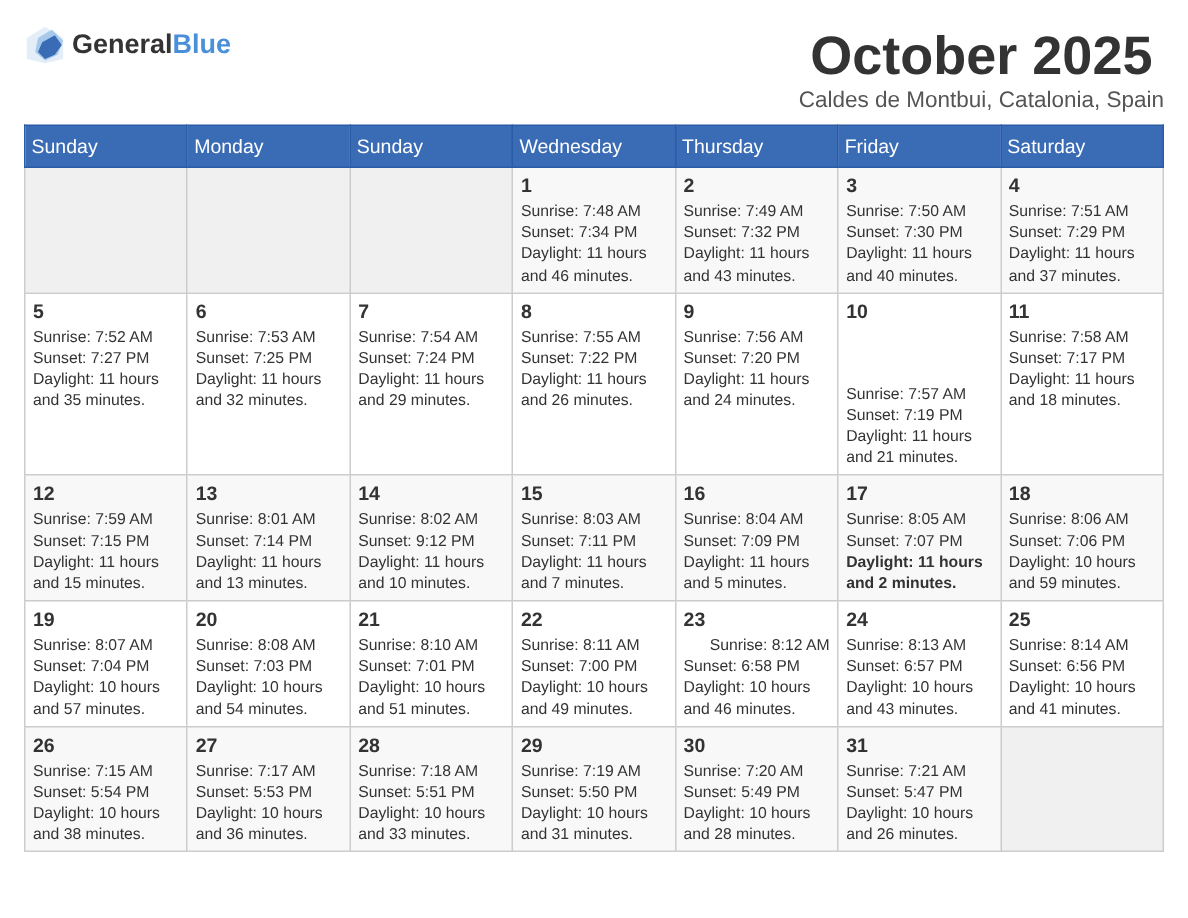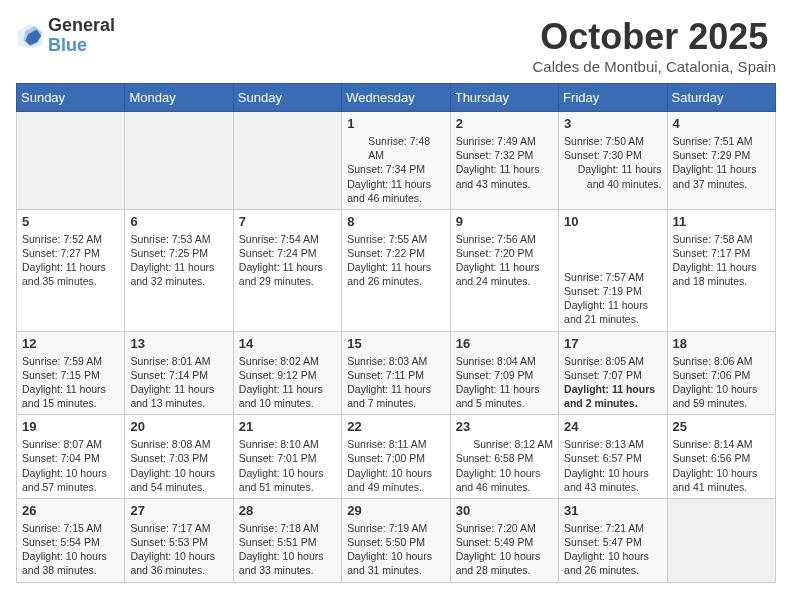--- a/index.html
+++ b/index.html
@@ -16,21 +16,21 @@
       align-items: flex-start;
       margin-bottom: 8px;
     }
     .logo {
       display: flex;
       align-items: center;
       gap: 4px;
     }
     .logo-text {
       display: flex;
-      flex-direction: column;
+      flex-direction: row;
       line-height: 1.1;
     }
     .logo-general {
       font-size: 18px;
       font-weight: bold;
       color: #333;
     }
     .logo-blue {
       font-size: 18px;
       font-weight: bold;
@@ -125,35 +125,35 @@
         <th>Saturday</th>
       </tr>
   </thead>
   <tbody id="calendar-body">
   <tr>
         <td class="empty-cell"></td>
         <td class="empty-cell"></td>
         <td class="empty-cell"></td>
         <td>
           <span class="day-num">1</span>
-          <span style="display: block; line-height: 1.35; margin-left: 21px;">Sunrise: 7:48 AM</span>
+          <span style="display: block; line-height: 1.35;">Sunrise: 7:48 AM</span>
           <span style="display: block; line-height: 1.35;">Sunset: 7:34 PM</span>
           <span style="display: block; line-height: 1.35;">Daylight: 11 hours and 46 minutes.</span>
         </td>
         <td>
           <span class="day-num">2</span>
           <span style="display: block; line-height: 1.35;">Sunrise: 7:49 AM</span>
           <span style="display: block; line-height: 1.35;">Sunset: 7:32 PM</span>
           <span style="display: block; line-height: 1.35;">Daylight: 11 hours and 43 minutes.</span>
         </td>
         <td>
           <span class="day-num">3</span>
           <span style="display: block; line-height: 1.35;">Sunrise: 7:50 AM</span>
           <span style="display: block; line-height: 1.35;">Sunset: 7:30 PM</span>
-          <span style="display: block; line-height: 1.35; text-align: right;">Daylight: 11 hours and 40 minutes.</span>
+          <span style="display: block; line-height: 1.35;">Daylight: 11 hours and 40 minutes.</span>
         </td>
         <td>
           <span class="day-num">4</span>
           <span style="display: block; line-height: 1.35;">Sunrise: 7:51 AM</span>
           <span style="display: block; line-height: 1.35;">Sunset: 7:29 PM</span>
           <span style="display: block; line-height: 1.35;">Daylight: 11 hours and 37 minutes.</span>
         </td>
       </tr>
       <tr>
         <td>

